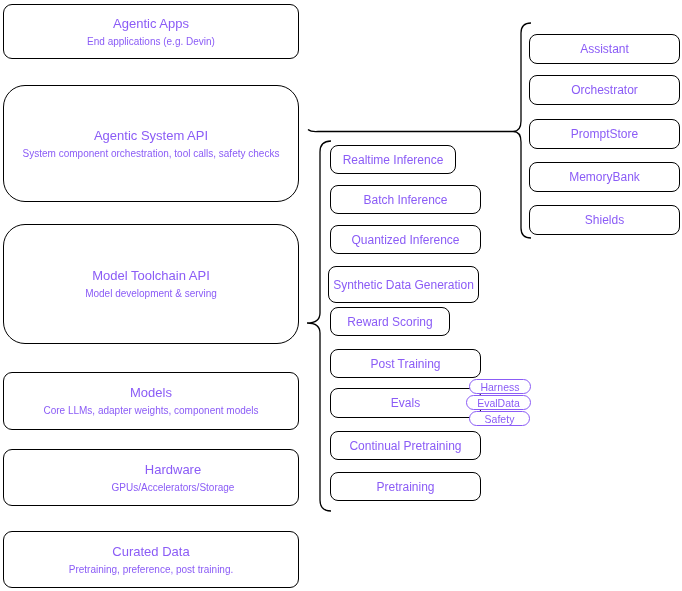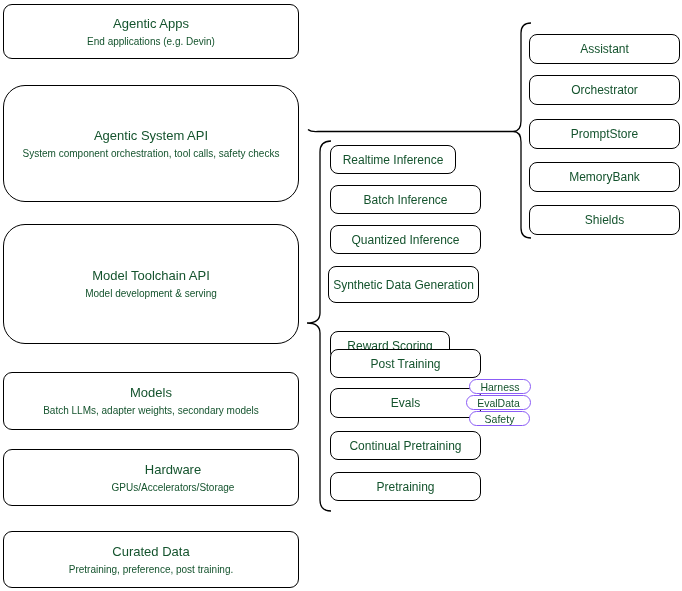--- a/index.html
+++ b/index.html
@@ -2,21 +2,21 @@
 <html><head>
 <meta charset="utf-8">
 <style>
   html, body { margin: 0; padding: 0; background: #ffffff; }
   #canvas {
     position: relative;
     width: 682px;
     height: 591px;
     background: #ffffff;
     font-family: "Liberation Sans", sans-serif;
-    color: #14532d;
+    color: #8b5cf6;
     overflow: hidden;
   }
   .node {
     position: absolute;
     box-sizing: border-box;
     border: 1px solid #000000;
     background: #ffffff;
     display: flex;
     flex-direction: column;
     align-items: center;
@@ -66,21 +66,21 @@
     <div class="subtitle">System component orchestration, tool calls, safety checks</div>
   </div>
 
   <div class="node" style="left:3px; top:224px; width:296px; height:120px; border-radius:22px;">
     <div class="title">Model Toolchain API</div>
     <div class="subtitle">Model development &amp; serving</div>
   </div>
 
   <div class="node" style="left:3px; top:372px; width:296px; height:58px; border-radius:9px;">
     <div class="title">Models</div>
-    <div class="subtitle">Batch LLMs, adapter weights, secondary models</div>
+    <div class="subtitle">Core LLMs, adapter weights, component models</div>
   </div>
 
   <div class="node" style="left:3px; top:449px; width:296px; height:57px; border-radius:9px;padding-left:44px;">
     <div class="title">Hardware</div>
     <div class="subtitle">GPUs/Accelerators/Storage</div>
   </div>
 
   <div class="node" style="left:3px; top:531px; width:296px; height:57px; border-radius:9px;">
     <div class="title">Curated Data</div>
     <div class="subtitle">Pretraining, preference, post training.</div>
@@ -91,21 +91,21 @@
     </div>
   <div class="smallbox" style="left:330px; top:185px; width:151px; height:29px;">
       <span>Batch Inference</span>
     </div>
   <div class="smallbox" style="left:330px; top:225px; width:151px; height:29px;">
       <span>Quantized Inference</span>
     </div>
   <div class="smallbox" style="left:328px; top:266px; width:151px; height:37px;">
       <span>Synthetic Data Generation</span>
     </div>
-  <div class="smallbox" style="left:330px; top:307px; width:120px; height:29px;margin-top:24px;">
+  <div class="smallbox" style="left:330px; top:307px; width:120px; height:29px;">
       <span>Reward Scoring</span>
     </div>
   <div class="smallbox" style="left:330px; top:349px; width:151px; height:29px;">
       <span>Post Training</span>
     </div>
   <div class="smallbox" style="left:330px; top:388px; width:151px; height:30px;">
       <span>Evals</span>
     </div>
   <div class="smallbox" style="left:330px; top:431px; width:151px; height:29px;">
       <span>Continual Pretraining</span>

